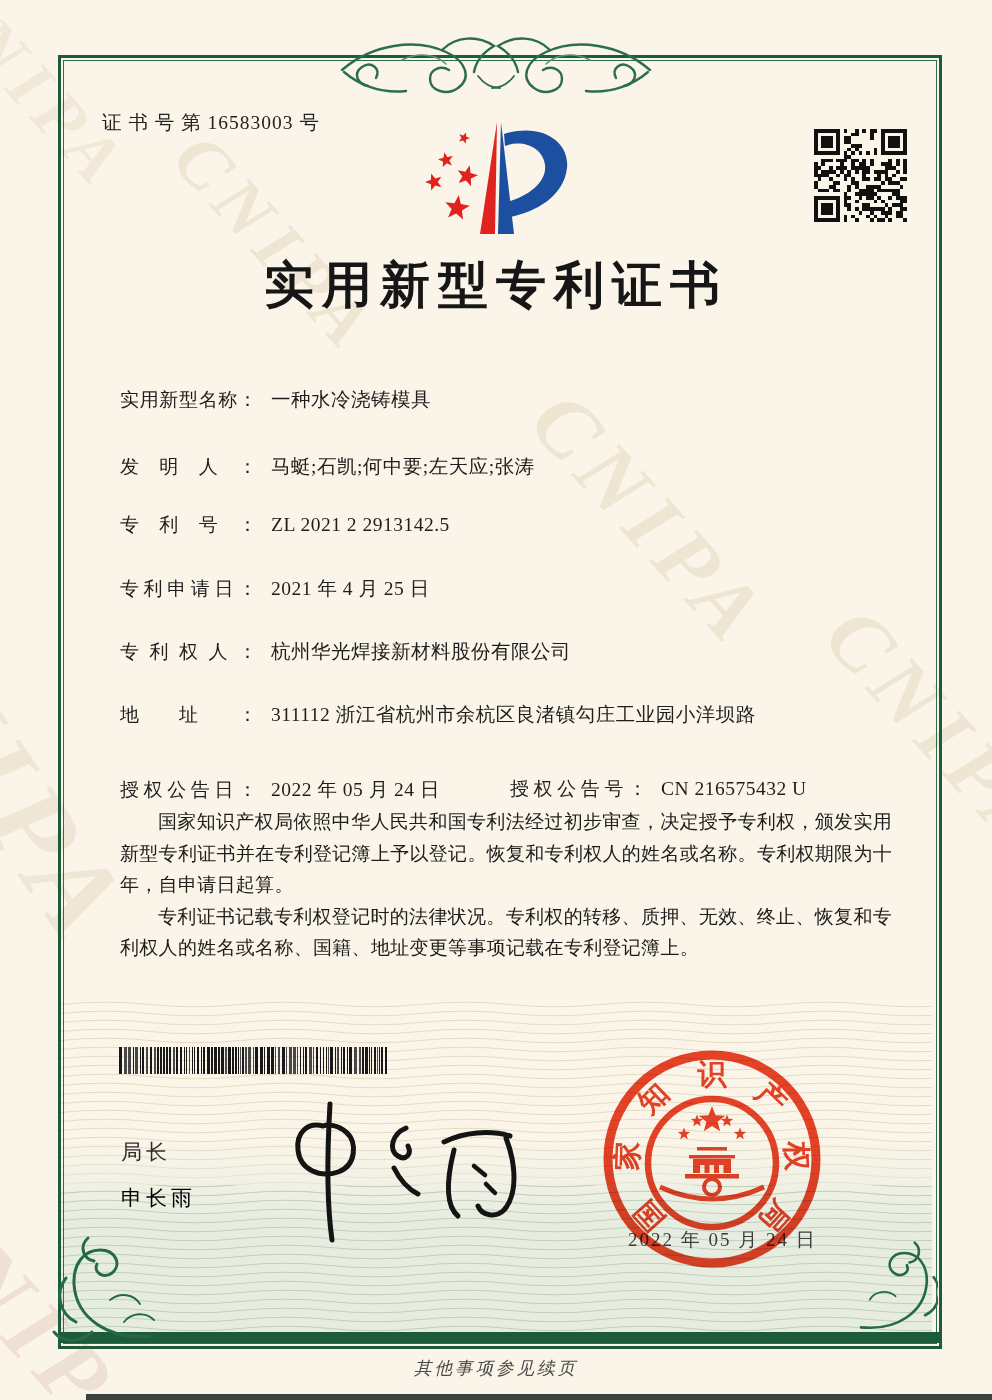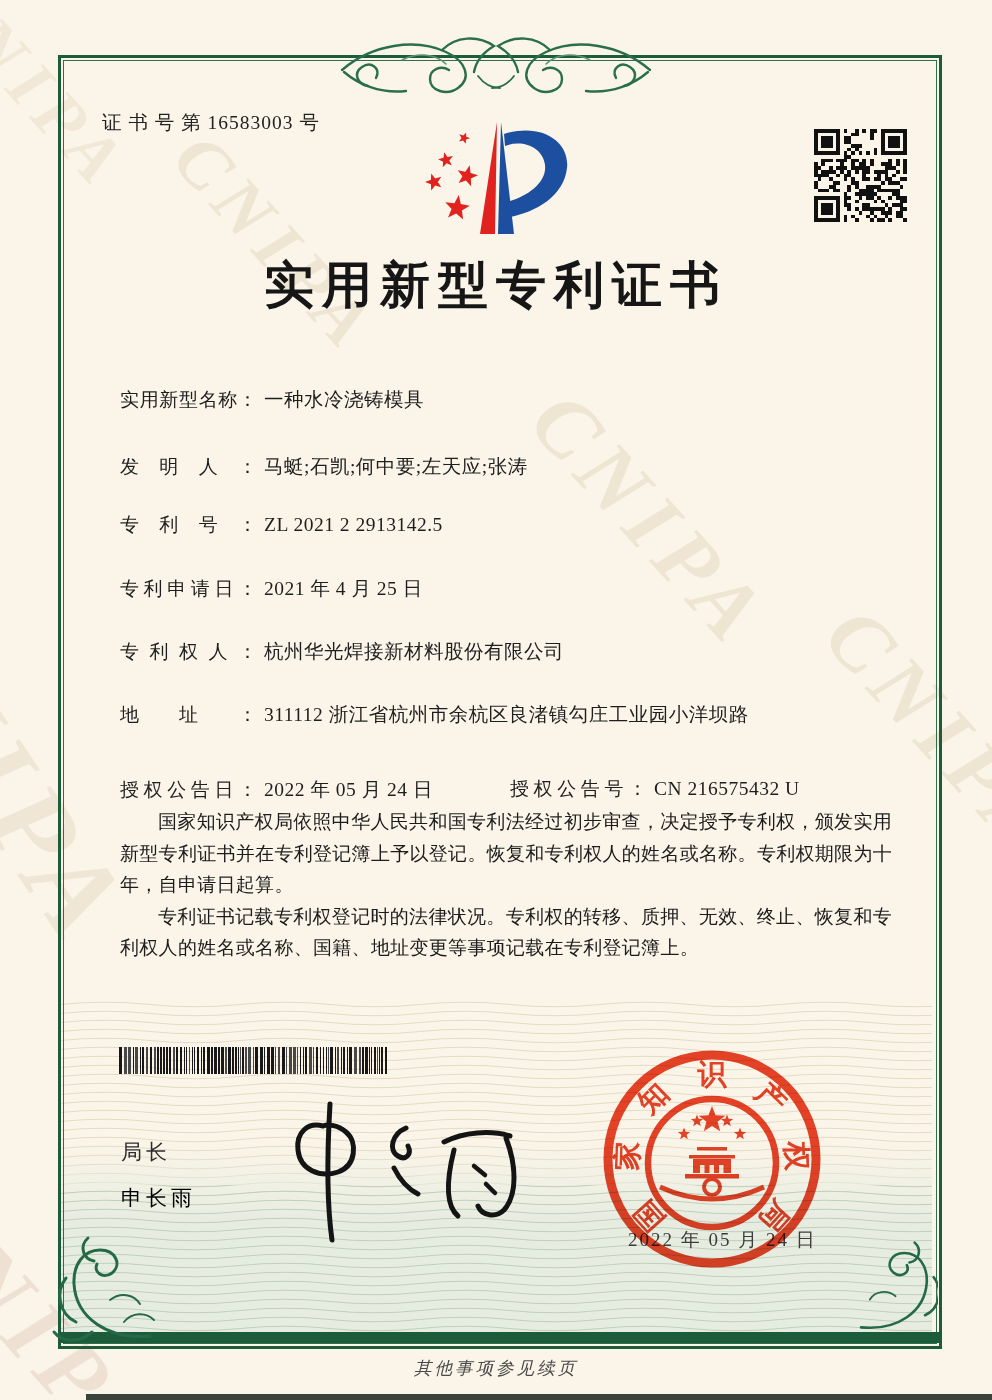--- a/index.html
+++ b/index.html
@@ -33,21 +33,21 @@
   #certNo{position:absolute;left:102px;top:109px;z-index:4;
           font-size:19.5px;letter-spacing:1px;color:#222;}
   #logo{position:absolute;left:412px;top:116px;z-index:4;}
   #qr{position:absolute;left:814px;top:129px;width:93px;height:93px;z-index:4;}
   #title{position:absolute;left:0;top:252px;width:100%;text-align:center;z-index:4;
          font-size:50px;font-weight:bold;letter-spacing:8px;color:#161616;}
   
   .frow{position:absolute;left:120px;white-space:nowrap;z-index:4;}
   .flabel{display:inline-block;width:137px;font-size:19px;color:#1e1e1e;
           text-align:justify;text-align-last:justify;vertical-align:baseline;}
-  .fvalue{font-size:19.5px;margin-left:7px;letter-spacing:.5px;color:#1e1e1e;}
+  .fvalue{font-size:19.5px;margin-left:14px;letter-spacing:.5px;color:#1e1e1e;}
   .r0{top:386px}.r1{top:453px}.r2{top:512px}.r3{top:575px}.r4{top:638px}.r5{top:701px}
   #grantRow{top:776px;width:772px;}
   #grantNoPair{position:absolute;left:390px;top:0;white-space:nowrap;}
   
   #bodyText{position:absolute;left:120px;top:806px;width:772px;z-index:4;}
   #bodyText p{margin:0;text-indent:2em;font-size:19px;line-height:31.5px;
               text-align:justify;color:#1c1c1c;letter-spacing:.3px;}
   
   #barcode{position:absolute;left:119px;top:1047px;width:282px;height:27px;
            display:flex;align-items:stretch;z-index:4;}

